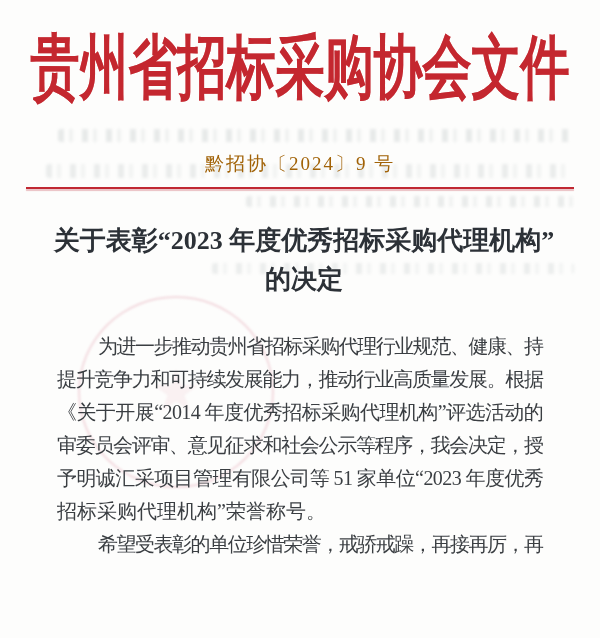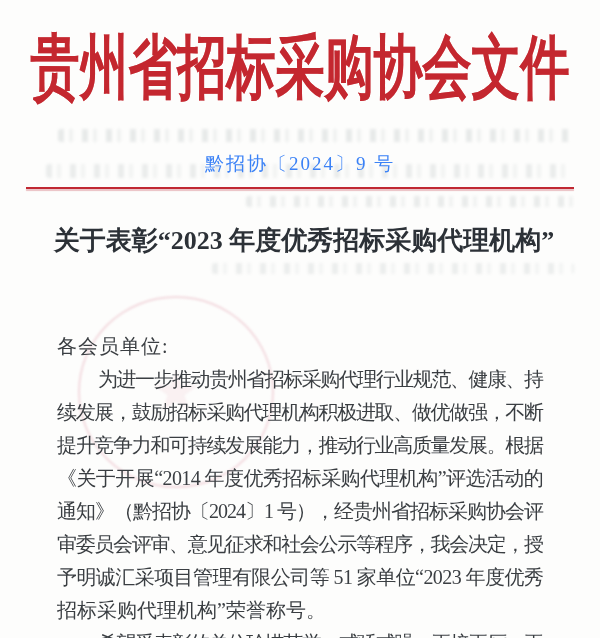--- a/index.html
+++ b/index.html
@@ -50,21 +50,21 @@
     position:absolute;top:30px;left:0;right:0;
     text-align:center;white-space:nowrap;
     font-size:49px;font-weight:700;line-height:1.1;
     color:var(--banner_red);
     transform:scaleY(1.42);transform-origin:50% 0;
     text-shadow:0 0 .5px rgba(196,39,47,.6);
   }
   .docnum{
     position:absolute;top:151px;left:0;right:0;
     text-align:center;
-    font-size:19px;letter-spacing:2px;color:#3b82f6;
+    font-size:19px;letter-spacing:2px;color:#a16207;
   }
   .divider{
     position:absolute;top:187px;left:26px;width:548px;height:2px;
     background:var(--divider_red);
     box-shadow:0 2px 1px rgba(192,40,50,.28);
   }
 
   
   .title{
     position:absolute;top:221px;left:36px;right:28px;margin:0;
@@ -98,30 +98,28 @@
   </div>
 
   <div class="banner">贵州省招标采购协会文件</div>
 
   <div class="docnum">黔招协〔2024〕9 号</div>
 
   <div class="divider"></div>
 
   <h1 class="title">
     <span class="tline">关于表彰“2023 年度优秀招标采购代理机构”</span>
+    <span class="tline">的决定</span>
   </h1>
 
   <div class="body">
-    <div class="salutation">各会员单位:</div>
     <div id="body-lines">
         <div class="bline indent"><span style="letter-spacing: -1.47826px;">为进一步推动贵州省招标采购代理行业规范、健康、持</span></div>
-        <div class="bline"><span style="letter-spacing: -1.32px;">续发展，鼓励招标采购代理机构积极进取、做优做强，不断</span></div>
         <div class="bline"><span style="letter-spacing: -1.32px;">提升竞争力和可持续发展能力，推动行业高质量发展。根据</span></div>
         <div class="bline"><span style="letter-spacing: -0.571429px;">《关于开展“2014 年度优秀招标采购代理机构”评选活动的</span></div>
-        <div class="bline"><span style="letter-spacing: -1px;">通知》（黔招协〔2024〕1 号），经贵州省招标采购协会评</span></div>
         <div class="bline"><span style="letter-spacing: -1.32px;">审委员会评审、意见征求和社会公示等程序，我会决定，授</span></div>
         <div class="bline"><span style="letter-spacing: -0.566667px;">予明诚汇采项目管理有限公司等 51 家单位“2023 年度优秀</span></div>
         <div class="bline"><span>招标采购代理机构”荣誉称号。</span></div>
         <div class="bline indent"><span style="letter-spacing: -1.47826px;">希望受表彰的单位珍惜荣誉，戒骄戒躁，再接再厉，再</span></div>
       </div>
   </div>
 
 </div>
 
 </body></html>

